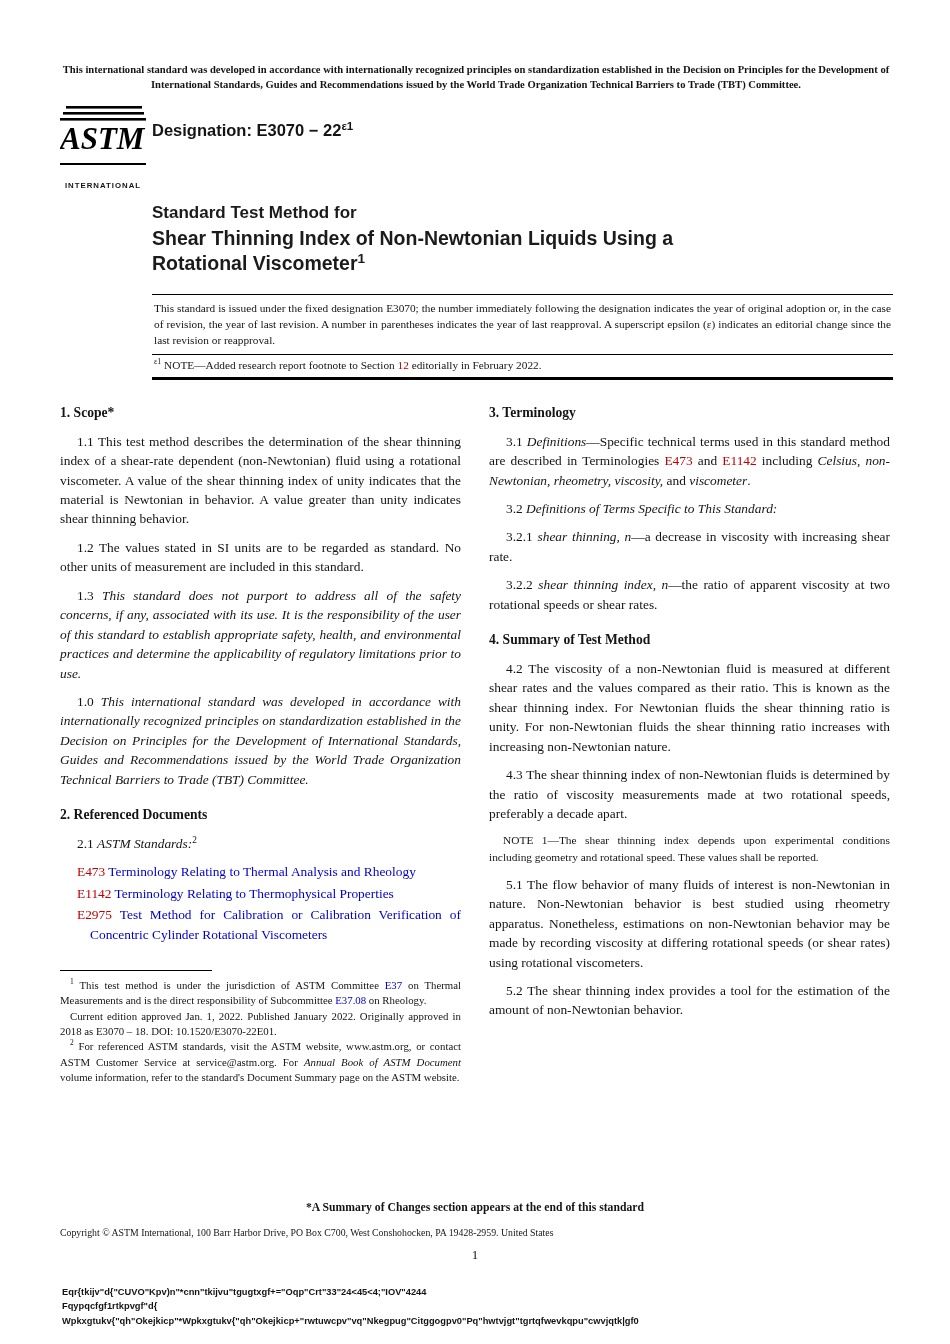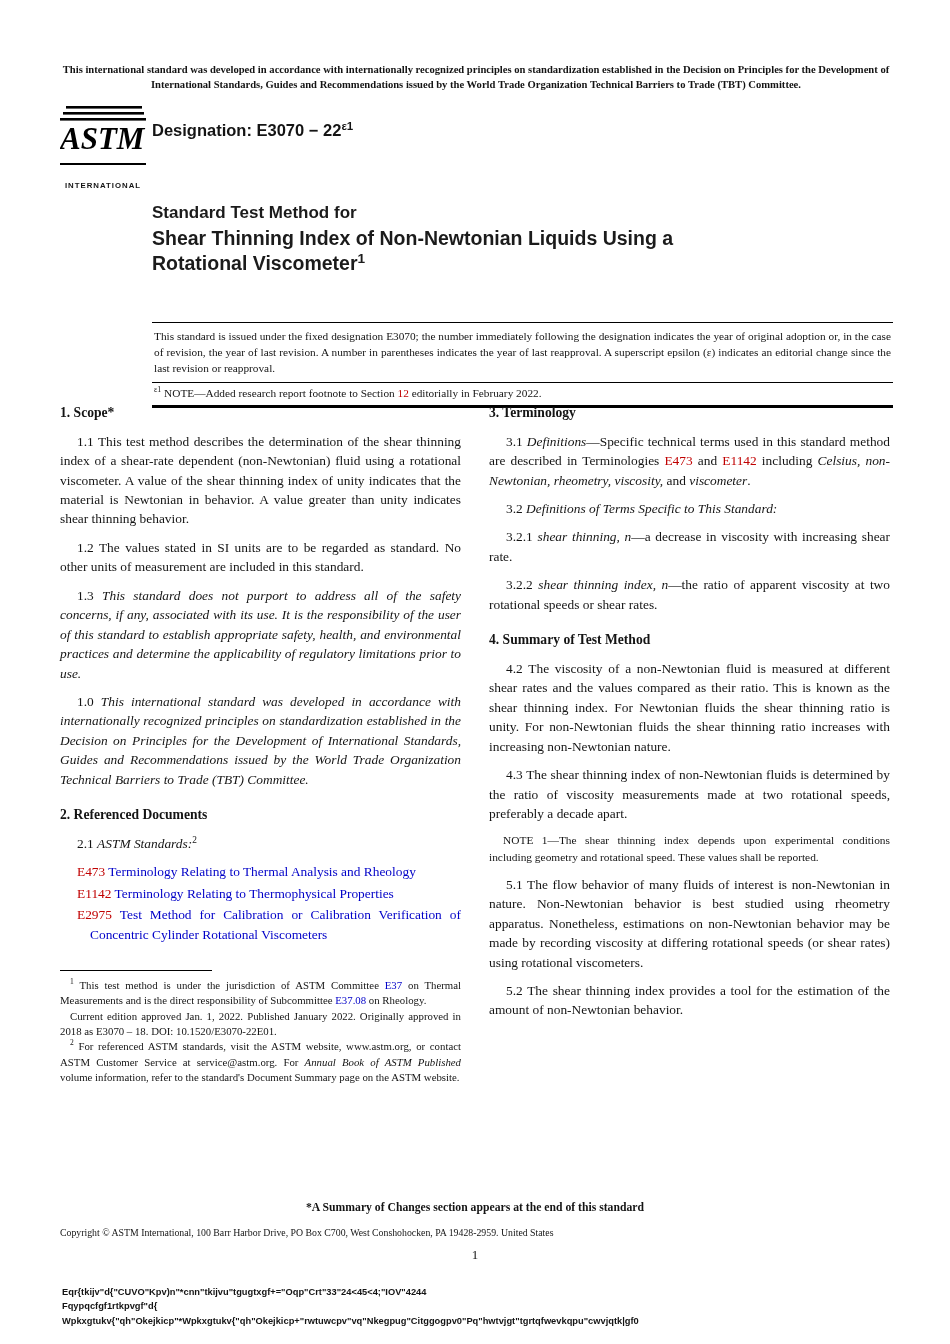--- a/index.html
+++ b/index.html
@@ -30,21 +30,21 @@
     font-family:"Liberation Sans",sans-serif;font-weight:700;font-size:16.5px;
   }
 
   .title-block{
     position:absolute;top:203px;left:152px;width:720px;
     font-family:"Liberation Sans",sans-serif;font-weight:700;color:#1b1b1b;
   }
   .title-l1{font-size:17px;margin-bottom:3px;}
   .title-l2{font-size:19.5px;line-height:1.28;}
 
-  .issuing{position:absolute;top:294px;left:152px;width:741px;margin-top:28px;}
+  .issuing{position:absolute;top:294px;left:152px;width:741px;}
   .rule{border-top:1px solid #000;height:0;}
   .rule.thick{border-top:3px solid #000;}
   .issue-text{margin:5px 2px 6px;font-size:11.3px;line-height:1.42;text-align:justify;}
   .eps-note{margin:4px 2px 6px;font-size:11.3px;}
 
   .col{font-size:13.4px;line-height:1.45;text-align:justify;}
   .col-left{position:absolute;top:403px;left:60px;width:401px;}
   .col-right{position:absolute;top:403px;left:489px;width:401px;}
   h3.sect{font-size:13.6px;font-weight:700;margin:16px 0 9px;text-align:left;}
   .col > h3.sect:first-child{margin-top:0;}
@@ -132,21 +132,21 @@
   <p class="note-p">NOTE 1—The shear thinning index depends upon experimental conditions including geometry and rotational speed. These values shall be reported.</p>
 
   <p class="body">5.1 The flow behavior of many fluids of interest is non-Newtonian in nature. Non-Newtonian behavior is best studied using rheometry apparatus. Nonetheless, estimations on non-Newtonian behavior may be made by recording viscosity at differing rotational speeds (or shear rates) using rotational viscometers.</p>
   <p class="body">5.2 The shear thinning index provides a tool for the estimation of the amount of non-Newtonian behavior.</p>
 </div>
 
 <div class="footnotes">
   <div class="fn-rule"></div>
   <p><sup>1</sup><span> This test method is under the jurisdiction of ASTM Committee </span><span class="blue lnk">E37</span><span> on Thermal Measurements and is the direct responsibility of Subcommittee </span><span class="blue lnk">E37.08</span><span> on Rheology.</span></p>
   <p>Current edition approved Jan. 1, 2022. Published January 2022. Originally approved in 2018 as E3070 – 18. DOI: 10.1520/E3070-22E01.</p>
-  <p><sup>2</sup><span> For referenced ASTM standards, visit the ASTM website, </span><span class="lnk">www.astm.org</span><span>, or contact ASTM Customer Service at </span><span class="lnk">service@astm.org</span><span>. For </span><span class="it">Annual Book of ASTM Published</span><span> volume information, refer to the standard's Document Summary page on the ASTM website.</span></p>
+  <p><sup>2</sup><span> For referenced ASTM standards, visit the ASTM website, </span><span class="lnk">www.astm.org</span><span>, or contact ASTM Customer Service at </span><span class="lnk">service@astm.org</span><span>. For </span><span class="it">Annual Book of ASTM Document</span><span> volume information, refer to the standard's Document Summary page on the ASTM website.</span></p>
 </div>
 
 <div class="summary-line">*A Summary of Changes section appears at the end of this standard</div>
 <div class="copyright">Copyright © ASTM International, 100 Barr Harbor Drive, PO Box C700, West Conshohocken, PA 19428-2959. United States</div>
 <div class="pagenum">1</div>
 
 <div class="scrambled">
   <div>Eqr{tkijv"d{"CUVO"Kpv)n"*cnn"tkijvu"tgugtxgf+="Oqp"Crt"33"24&lt;45&lt;4;"IOV"4244</div>
   <div>Fqypqcfgf1rtkpvgf"d{</div>
   <div>Wpkxgtukv{"qh"Okejkicp"*Wpkxgtukv{"qh"Okejkicp+"rwtuwcpv"vq"Nkegpug"Citggogpv0"Pq"hwtvjgt"tgrtqfwevkqpu"cwvjqtk|gf0</div>

